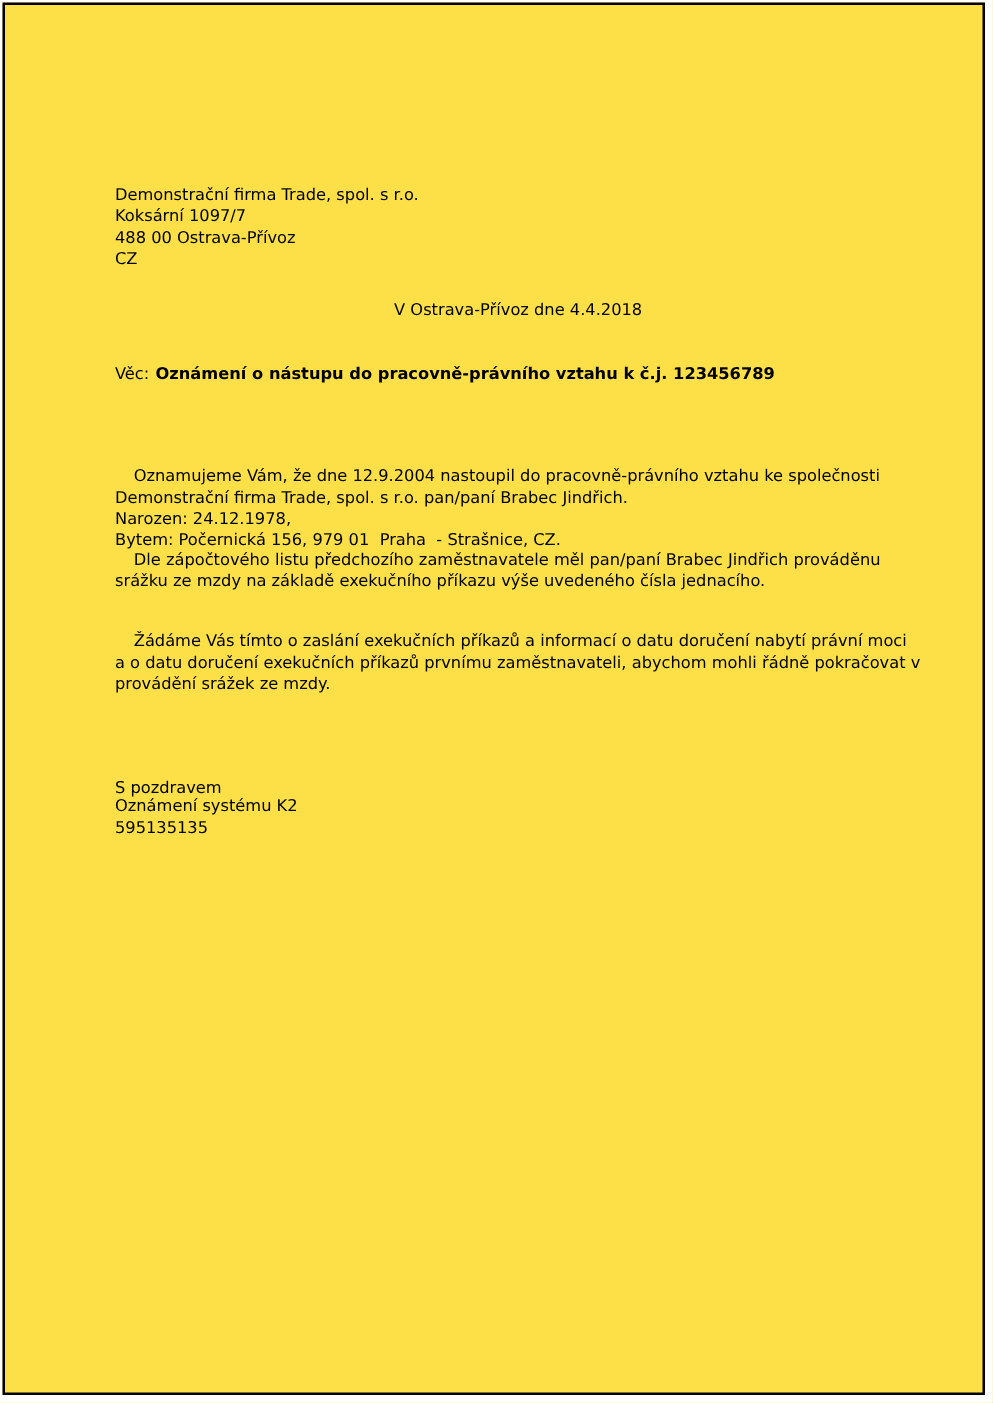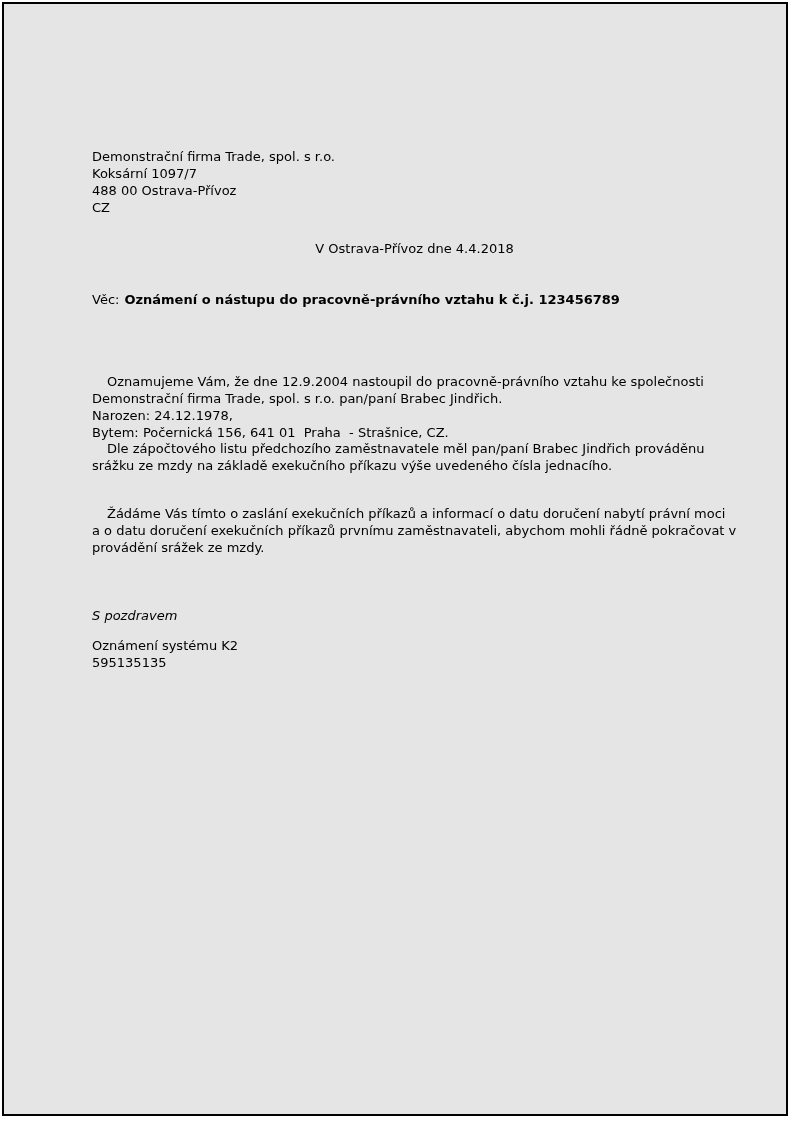--- a/index.html
+++ b/index.html
@@ -11,21 +11,21 @@
     background: #ffffff;
     font-family: "DejaVu Sans", "Liberation Sans", sans-serif;
     overflow: hidden;
   }
   .page {
     position: absolute;
     left: 2px;
     top: 2px;
     width: 786px;
     height: 1114px;
-    background: #e5e5e5;
+    background: #fde047;
     border: 2px solid #000000;
     box-sizing: border-box;
   }
   .block {
     position: absolute;
     left: 88px;
     width: 645px;
     font-size: 13px;
     line-height: 17px;
     color: #000000;
@@ -33,21 +33,21 @@
   .sender      { top: 144px; }
   .date-line   { top: 236px; text-align: center; }
   .subject     { top: 287px; white-space: nowrap; }
   .subject .subject-text { font-weight: bold; margin-left: 5px; }
   .para        { text-indent: 15px; }
   .p1          { top: 357px; margin-top: 12px; }
   .p1 .plain-line { text-indent: 0; }
   .pre         { white-space: pre-wrap; }
   .p2          { top: 436px; }
   .p3          { top: 501px; }
-  .closing     { top: 603px; font-style: italic; }
+  .closing     { top: 618px; }
   .signature   { top: 633px; }
 </style>
 </head>
 <body>
 
 <div class="page">
 
   <div class="block sender">
     <div>Demonstrační firma Trade, spol. s r.o.</div>
     <div>Koksární 1097/7</div>
@@ -57,21 +57,21 @@
 
   <div class="block date-line">V Ostrava-Přívoz dne 4.4.2018</div>
 
   <div class="block subject">
     <span>Věc:</span><span class="subject-text">Oznámení o nástupu do pracovně-právního vztahu k č.j. 123456789</span>
   </div>
 
   <div class="block p1">
     <div class="para">Oznamujeme Vám, že dne 12.9.2004 nastoupil do pracovně-právního vztahu ke společnosti Demonstrační firma Trade, spol. s r.o. pan/paní Brabec Jindřich.</div>
     <div class="plain-line">Narozen: 24.12.1978,</div>
-    <div class="plain-line pre">Bytem: Počernická 156, 641 01  Praha  - Strašnice, CZ.</div>
+    <div class="plain-line pre">Bytem: Počernická 156, 979 01  Praha  - Strašnice, CZ.</div>
   </div>
 
   <div class="block para p3">Žádáme Vás tímto o zaslání exekučních příkazů a informací o datu doručení nabytí právní moci a o datu doručení exekučních příkazů prvnímu zaměstnavateli, abychom mohli řádně pokračovat v provádění srážek ze mzdy.</div>
 
   <div class="block para p2">Dle zápočtového listu předchozího zaměstnavatele měl pan/paní Brabec Jindřich prováděnu srážku ze mzdy na základě exekučního příkazu výše uvedeného čísla jednacího.</div>
 
   <div class="block closing">S pozdravem</div>
 
   <div class="block signature">
     <div>Oznámení systému K2</div>

